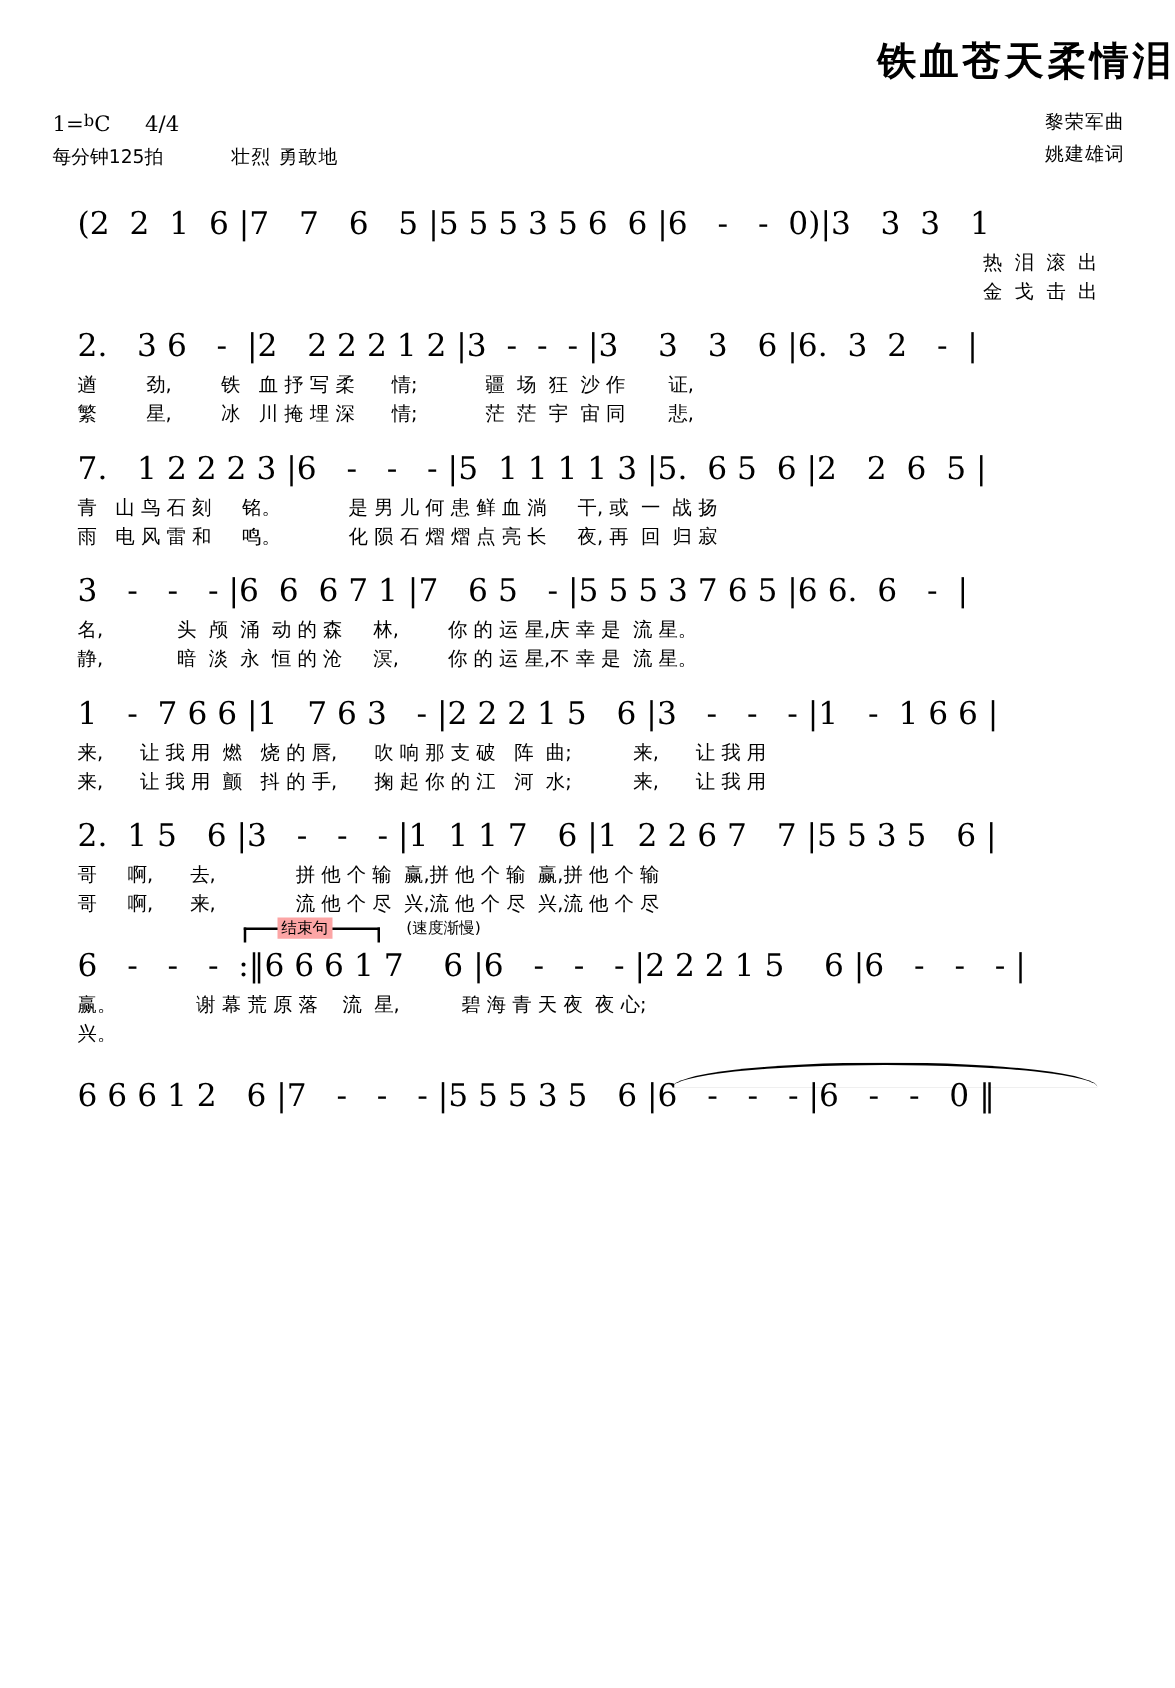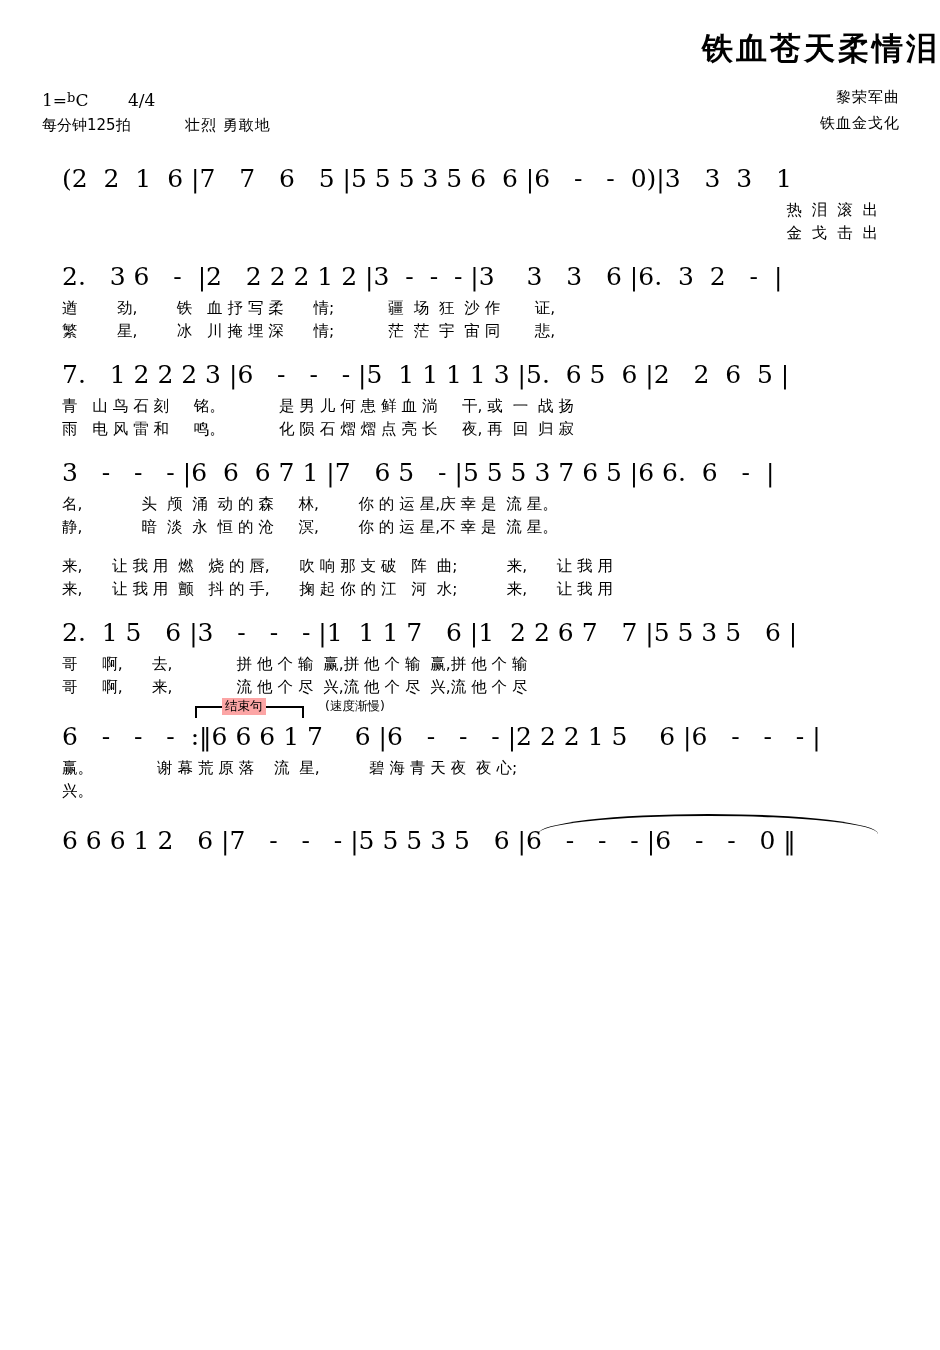--- a/index.html
+++ b/index.html
@@ -41,21 +41,21 @@
     top: 6px;
     font-size: 17px;
     font-family: "DejaVu Serif", "Liberation Serif", serif;
   }
   .key-sig .flat {
     font-size: 13px;
     vertical-align: 4px;
   }
   .meter {
     position: absolute;
-    left: 128px;
+    left: 116px;
     top: 6px;
     font-size: 17px;
     font-family: "DejaVu Serif", "Liberation Serif", serif;
     text-align: center;
   }
   .tempo {
     position: absolute;
     left: 42px;
     top: 32px;
     font-size: 15px;
@@ -152,21 +152,21 @@
 <div class="page">
 
   <div class="title">铁血苍天柔情泪</div>
 
   <div class="headinfo">
     <div class="key-sig"><span>1=</span><span class="flat">b</span><span>C</span></div>
     <div class="meter">4/4</div>
     <div class="tempo">每分钟125拍</div>
     <div class="mood">壮烈  勇敢地</div>
     <div class="lyricist">黎荣军曲</div>
-    <div class="composer">铁血金戈化</div>
+    <div class="composer">姚建雄词</div>
   </div>
 
   <div class="system">
     <div class="notes">(2  2  1  6 |7   7   6   5 |5 5 5 3 5 6  6 |6   -   -  0)|3   3  3   1</div>
     <div class="lyrics lyric-right">热  泪  滚  出</div>
     <div class="lyrics lyric-right">金  戈  击  出</div>
   </div>
 
   <div class="system">
     <div class="notes">2.   3 6   -  |2   2 2 2 1 2 |3  -  -  - |3    3   3   6 |6.  3  2   -  |</div>
@@ -180,20 +180,21 @@
     <div class="lyrics">雨   电 风 雷 和     鸣。           化 陨 石 熠 熠 点 亮 长     夜, 再  回  归 寂</div>
   </div>
 
   <div class="system">
     <div class="notes">3   -   -   - |6  6  6 7 1 |7   6 5   - |5 5 5 3 7 6 5 |6 6.  6   -  |</div>
     <div class="lyrics">名,            头  颅  涌  动 的 森     林,        你 的 运 星,庆 幸 是  流 星。</div>
     <div class="lyrics">静,            暗  淡  永  恒 的 沧     溟,        你 的 运 星,不 幸 是  流 星。</div>
   </div>
 
   <div class="system">
+    <div class="notes">1   -  7 6 6 |1   7 6 3   - |2 2 2 1 5   6 |3   -   -   - |1   -  1 6 6 |</div>
     <div class="lyrics">来,      让 我 用  燃   烧 的 唇,      吹 响 那 支 破   阵  曲;          来,      让 我 用</div>
     <div class="lyrics">来,      让 我 用  颤   抖 的 手,      掬 起 你 的 江   河  水;          来,      让 我 用</div>
   </div>
 
 
   <div class="system">
     <div class="notes">2.  1 5   6 |3   -   -   - |1  1 1 7   6 |1  2 2 6 7   7 |5 5 3 5   6 |</div>
     <div class="lyrics">哥     啊,      去,             拼 他 个 输  赢,拼 他 个 输  赢,拼 他 个 输</div>
     <div class="lyrics">哥     啊,      来,             流 他 个 尽  兴,流 他 个 尽  兴,流 他 个 尽</div>
   </div>

